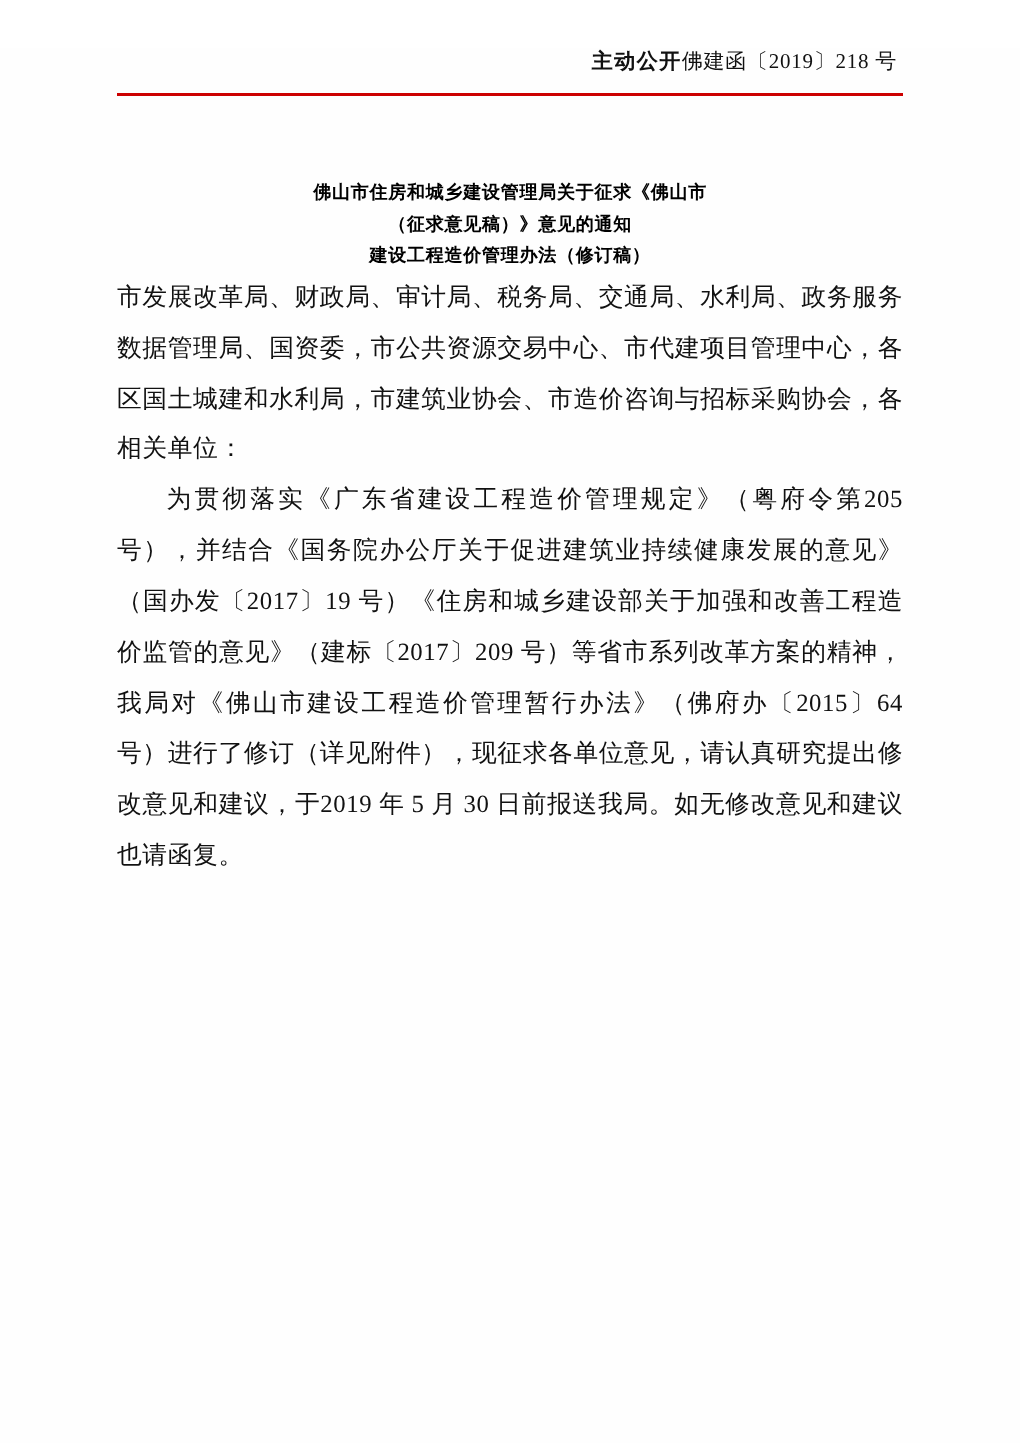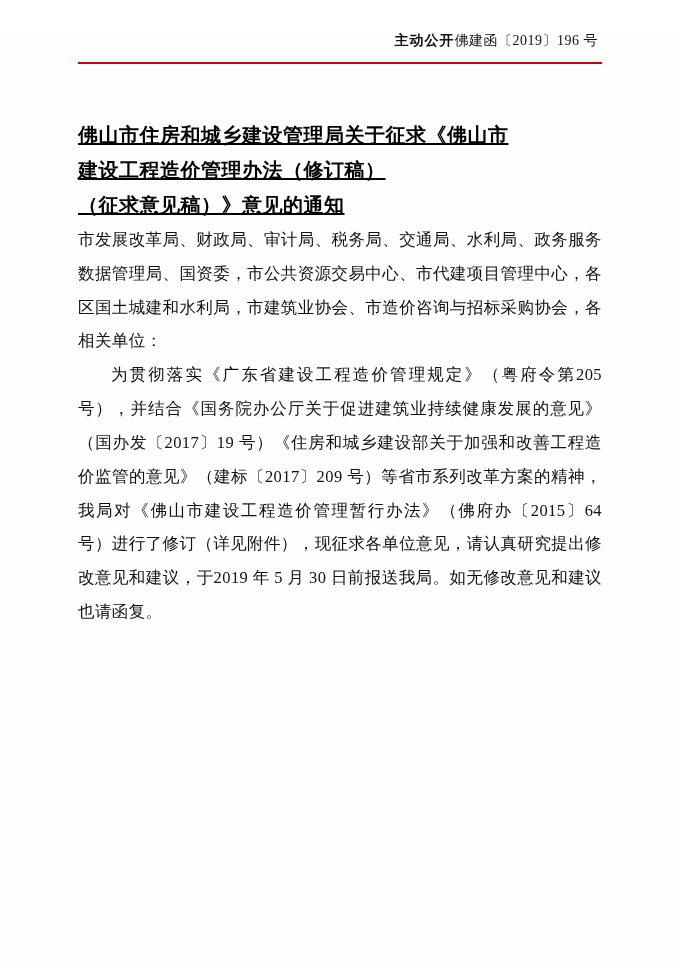--- a/index.html
+++ b/index.html
@@ -61,27 +61,26 @@
   .red-rule {
     margin-top: 12px;
     height: 2px;
     background: #cc0000;
     width: 100%;
   }
 
   
   .doc-title {
     margin-top: 54px;
-    text-align: left;
+    text-align: center;
     font-weight: bold;
-    font-size: 20px;
+    font-size: 12px;
     line-height: 1.75;
     letter-spacing: 0.5px;
     color: #000;
-    text-decoration: underline;
   }
   .doc-title div {
     white-space: nowrap;
   }
 
   
   .body-text {
     font-size: 16.5px;
     line-height: 2.05;
     text-align: justify;
@@ -97,29 +96,29 @@
   }
 </style>
 </head>
 <body>
 
 <div class="page">
 
 
   <div class="meta-row">
     <div class="meta-left">主动公开</div>
-    <div class="meta-right">佛建函〔2019〕196 号</div>
+    <div class="meta-right">佛建函〔2019〕218 号</div>
   </div>
 
   <div class="red-rule"></div>
 
   <div class="doc-title">
     <div>佛山市住房和城乡建设管理局关于征求《佛山市</div>
+    <div>（征求意见稿）》意见的通知</div>
     <div>建设工程造价管理办法（修订稿）</div>
-    <div>（征求意见稿）》意见的通知</div>
   </div>
 
   <div class="body-text">
     <p>市发展改革局、财政局、审计局、税务局、交通局、水利局、政务服务数据管理局、国资委，市公共资源交易中心、市代建项目管理中心，各区国土城建和水利局，市建筑业协会、市造价咨询与招标采购协会，各相关单位：</p>
     <p class="indent">为贯彻落实《广东省建设工程造价管理规定》（粤府令第205号），并结合《国务院办公厅关于促进建筑业持续健康发展的意见》（国办发〔2017〕19 号）《住房和城乡建设部关于加强和改善工程造价监管的意见》（建标〔2017〕209 号）等省市系列改革方案的精神，我局对《佛山市建设工程造价管理暂行办法》（佛府办〔2015〕64 号）进行了修订（详见附件），现征求各单位意见，请认真研究提出修改意见和建议，于2019 年 5 月 30 日前报送我局。如无修改意见和建议也请函复。</p>
   </div>
 
 </div>
 
 </body></html>

